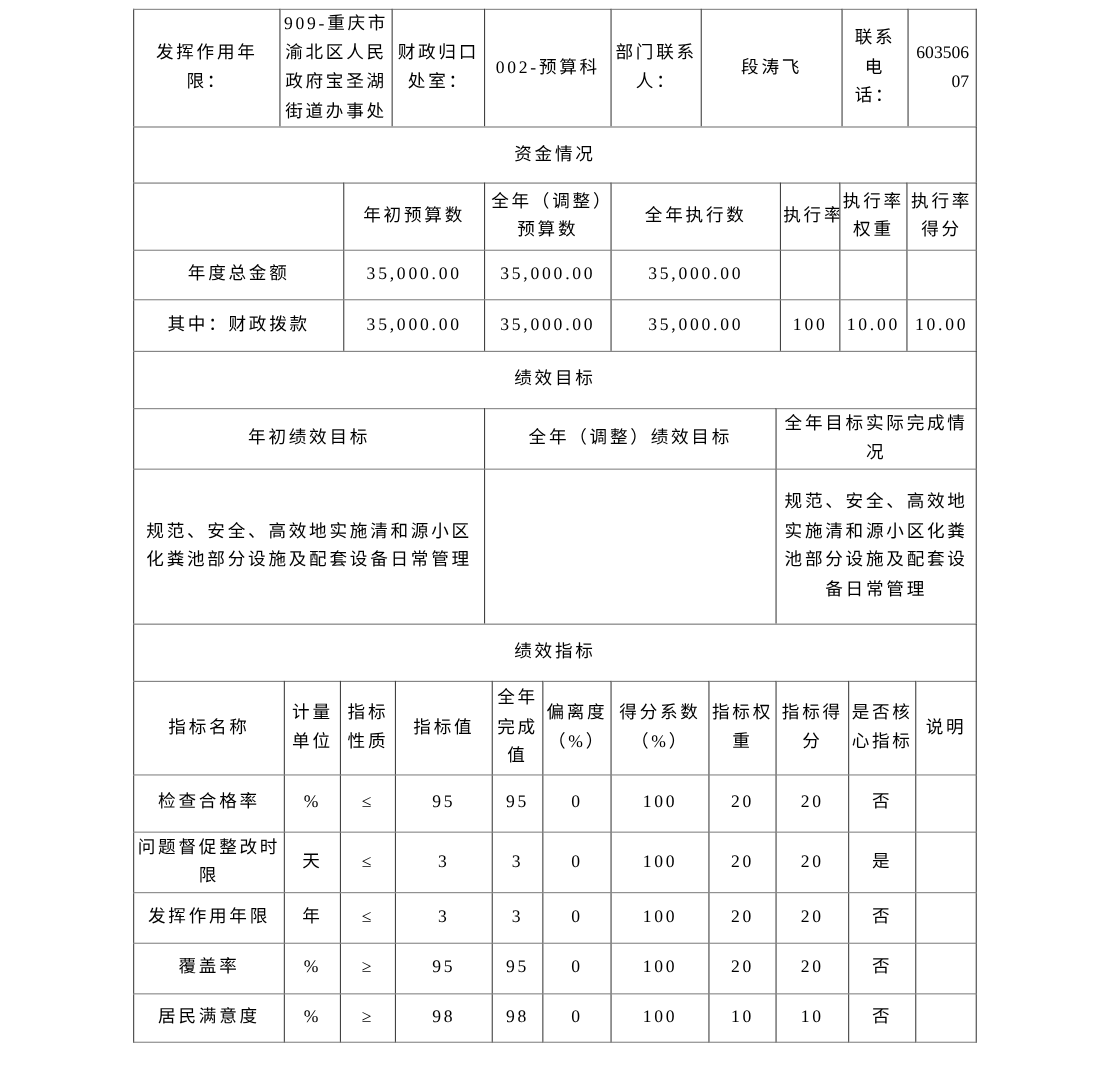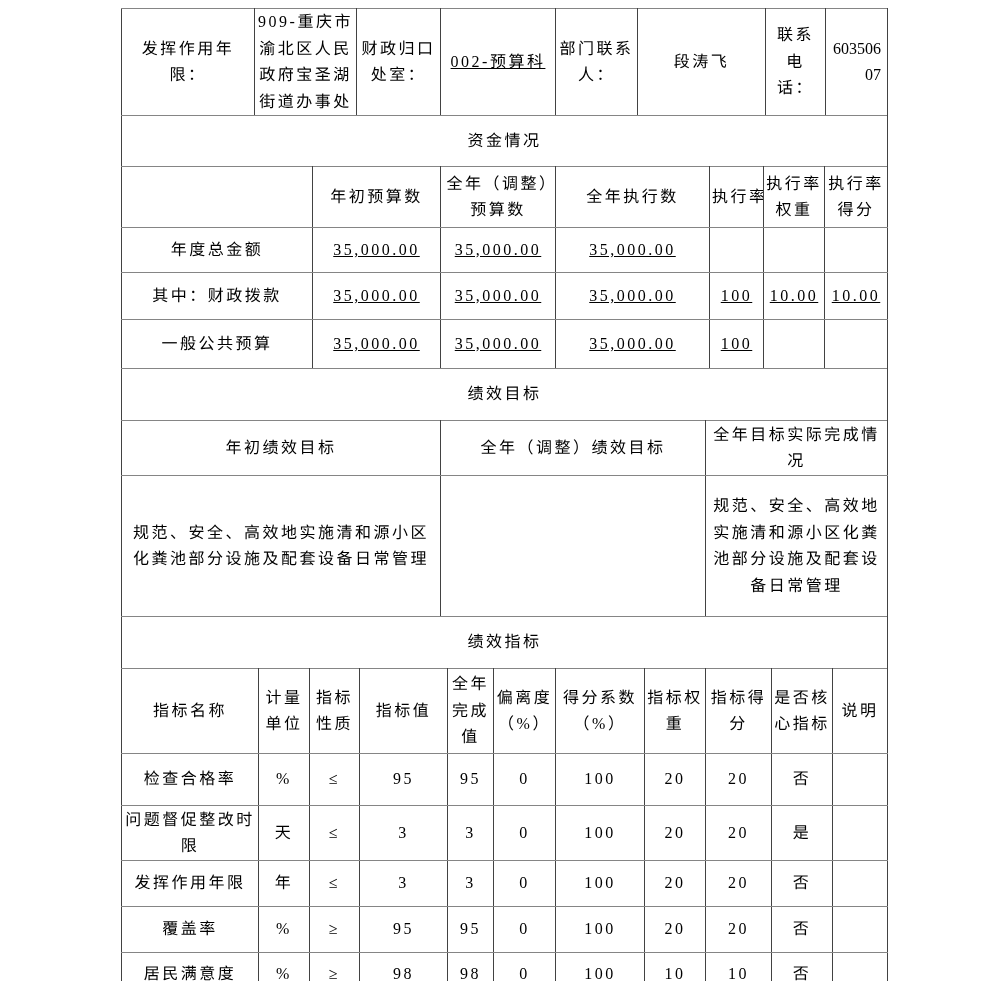--- a/index.html
+++ b/index.html
@@ -32,21 +32,21 @@
   .h51 td,.h51 th{height:51px}
   .h54 td,.h54 th{height:54px}
   .h140 td{height:140px}
   .h84 th{height:84px}
   .h45 td{height:45px}
   .h43 td{height:43px}
   
   .lbl{text-align:right;padding-right:4px;}
   .val{text-align:left;padding-left:2px;}
   .dense{line-height:1.62;padding:0 1px;}
-  .num{letter-spacing:normal;text-decoration:underline;}
+  .num{letter-spacing:normal;}
   .rnum{letter-spacing:normal;text-align:right;padding-right:1px;}
   .lft{text-align:left;padding-left:3px;font-family:Liberation Serif, serif;}
   .goal{vertical-align:top;text-align:left;line-height:2.06;padding:1px 3px 1px 2px;}
   .nw{white-space:nowrap;}
   .phone-val{display:block;width:53px;word-break:break-all;letter-spacing:normal;text-align:right;}
 </style>
 </head>
 <body>
 
 <div class="page">
@@ -119,29 +119,20 @@
       <td class="num"></td>
     </tr>
     <tr class="h46">
       <td>其中：财政拨款</td>
       <td class="num">35,000.00</td>
       <td class="num">35,000.00</td>
       <td class="num">35,000.00</td>
       <td class="num">100</td>
       <td class="num">10.00</td>
       <td class="num">10.00</td>
-    </tr>
-    <tr class="h48">
-      <td>一般公共预算</td>
-      <td class="num">35,000.00</td>
-      <td class="num">35,000.00</td>
-      <td class="num">35,000.00</td>
-      <td class="num">100</td>
-      <td class="num"></td>
-      <td class="num"></td>
     </tr>
   </tbody>
     </table>
 
   <table class="t">
     <colgroup>
         <col style="width:766px">
       </colgroup>
     <tbody>
         <tr class="h51">

